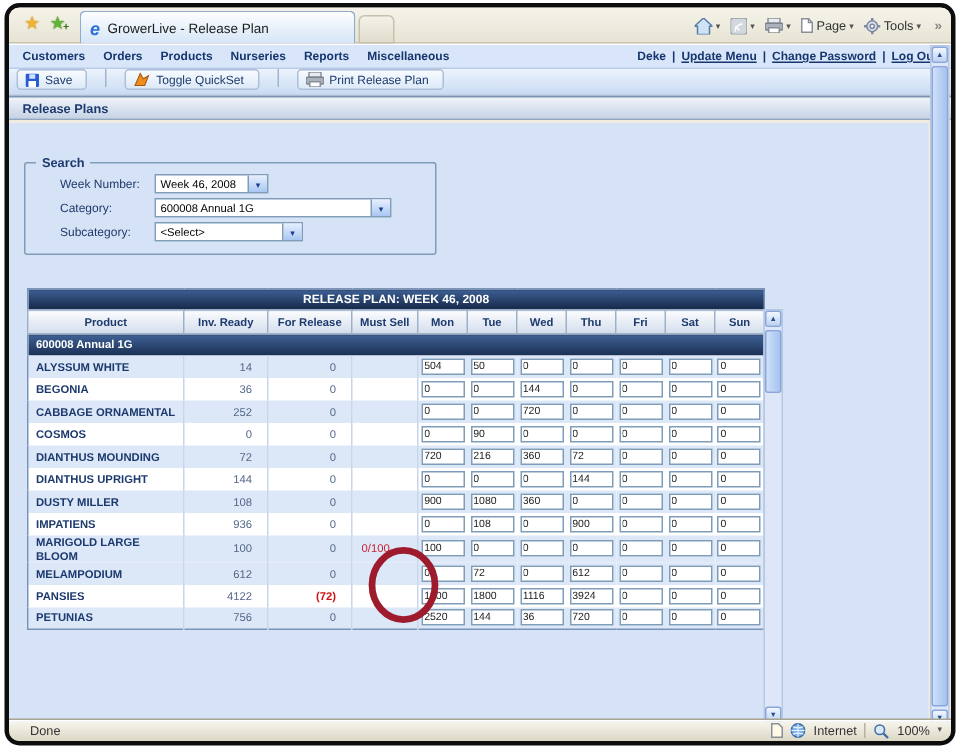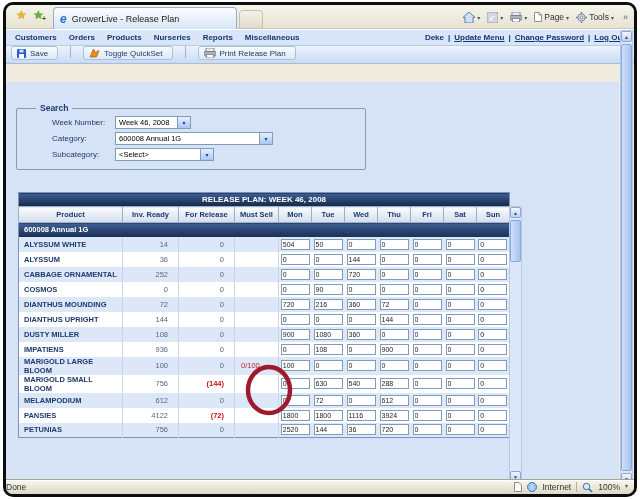--- a/index.html
+++ b/index.html
@@ -45,22 +45,22 @@
 
   
   .pagehead { height:16px; background:linear-gradient(#f0f4fa,#c6d2e4); border-top:1px solid #7c95b6;
               border-bottom:1px solid #8fa6c2; display:flex; align-items:center; padding:0 9px;
               font-size:8.5px; font-weight:bold; color:#1d3a6e; }
 
   
   .content { position:absolute; left:0; top:77px; width:613px; height:404px; background:#d6e2f6; }
 
   
-  .search { position:absolute; left:10px; top:21px; width:350px; height:67px;
-            border:1px solid #7f9db9; border-radius:2px;padding-left:12px; }
+  .search { position:absolute; left:10px; top:21px; width:275px; height:67px;
+            border:1px solid #7f9db9; border-radius:2px; }
   .search legend { margin-left:7px; padding:0 4px; font-size:8.5px; font-weight:bold; color:#1d3a6e; }
   .srow { display:flex; align-items:center; margin:3px 0 0 23px; font-size:8px; color:#1c3a6a; }
   .slabel { width:63px; }
   .xpselect { display:flex; align-items:stretch; border:1px solid #7f9db9; background:#fff; height:13px;
               font-size:7.5px; color:#000; cursor:default; }
   .xpselect .val { flex:1; padding:1px 3px 0 3px; white-space:nowrap; overflow:hidden; }
   .xpselect .arrow { width:13px; background:linear-gradient(#e7effe,#a9c7f3); border-left:1px solid #7f9db9;
                      display:flex; align-items:center; justify-content:center; font-size:6px; color:#1b3d8e; }
   .w-week { width:76px;justify-content:space-between; } .w-cat { width:158px; } .w-sub { width:99px; }
 
@@ -98,21 +98,21 @@
   .page-sbar { position:absolute; right:1px; top:25px; width:13px; height:455px; }
   .page-sbar .sthumb { position:absolute; top:13px; height:427px; }
 
   
   .annot { position:absolute; left:237px; top:281px; width:52px; height:54px; pointer-events:none; }
 
   
   .statusbar { position:absolute; left:0; bottom:0; width:628px; height:14px;
                background:linear-gradient(#f7f5ec,#dcd8c6); border-top:1px solid #fff;
                box-shadow:0 -1px 0 #a8a490; display:flex; align-items:flex-start;
-               justify-content:space-between; padding:1px 6px 0 0; font-size:8.5px; color:#333;
+               justify-content:space-between; padding:1px 6px 0 14px; font-size:8.5px; color:#333;
                overflow:hidden; }
   .status-right { display:flex; align-items:flex-start; gap:5px; }
   .ssep { width:1px; height:10px; background:#b5b1a0; }
 </style>
 </head>
 <body>
 
 <div class="frame">
 
   <div class="tabbar">
@@ -210,20 +210,23 @@
     <div class="tb-btn">
       <svg width="12" height="10">
           <rect x="2" y="0" width="8" height="3.5" fill="#e8ebef" stroke="#8a8f98"></rect>
           <rect y="3.5" width="12" height="4.5" rx="1" fill="#aab2bc" stroke="#7c838c"></rect>
           <rect x="2.5" y="6.5" width="7" height="3.5" fill="#fff" stroke="#8a8f98"></rect>
         </svg>
       <span>Print Release Plan</span>
     </div>
   </div>
 
+  <div class="pagehead">
+    <span>Release Plans</span>
+  </div>
 
   <div class="content">
 
     <fieldset class="search">
       <legend>Search</legend>
       <div class="srow">
         <span class="slabel">Week Number:</span>
         <div class="xpselect w-week">
           <span class="val">Week 46, 2008</span>
           <span class="arrow">▾</span>
@@ -289,21 +292,21 @@
               <td class="c-must"></td>
               <td class="c-day"><input type="text" value="504" style=""></td>
               <td class="c-day"><input type="text" value="50" style=""></td>
               <td class="c-day"><input type="text" value="0" style=""></td>
               <td class="c-day"><input type="text" value="0" style=""></td>
               <td class="c-day"><input type="text" value="0" style=""></td>
               <td class="c-day"><input type="text" value="0" style=""></td>
               <td class="c-day"><input type="text" value="0" style=""></td>
             </tr>
             <tr class="data">
-              <td class="c-prod">ALYSSUM</td>
+              <td class="c-prod">BEGONIA</td>
               <td class="c-num">36</td>
               <td class="c-num">0</td>
               <td class="c-must"></td>
               <td class="c-day"><input type="text" value="0" style=""></td>
               <td class="c-day"><input type="text" value="0" style=""></td>
               <td class="c-day"><input type="text" value="144" style=""></td>
               <td class="c-day"><input type="text" value="0" style=""></td>
               <td class="c-day"><input type="text" value="0" style=""></td>
               <td class="c-day"><input type="text" value="0" style=""></td>
               <td class="c-day"><input type="text" value="0" style=""></td>
@@ -388,33 +391,20 @@
             </tr>
             <tr class="data alt">
               <td class="c-prod">MARIGOLD LARGE BLOOM</td>
               <td class="c-num">100</td>
               <td class="c-num">0</td>
               <td class="c-must must">0/100</td>
               <td class="c-day"><input type="text" value="100" style=""></td>
               <td class="c-day"><input type="text" value="0" style=""></td>
               <td class="c-day"><input type="text" value="0" style=""></td>
               <td class="c-day"><input type="text" value="0" style=""></td>
-              <td class="c-day"><input type="text" value="0" style=""></td>
-              <td class="c-day"><input type="text" value="0" style=""></td>
-              <td class="c-day"><input type="text" value="0" style=""></td>
-            </tr>
-            <tr class="data">
-              <td class="c-prod">MARIGOLD SMALL BLOOM</td>
-              <td class="c-num">756</td>
-              <td class="c-num neg">(144)</td>
-              <td class="c-must"></td>
-              <td class="c-day"><input type="text" value="0" style=""></td>
-              <td class="c-day"><input type="text" value="630" style=""></td>
-              <td class="c-day"><input type="text" value="540" style=""></td>
-              <td class="c-day"><input type="text" value="288" style=""></td>
               <td class="c-day"><input type="text" value="0" style=""></td>
               <td class="c-day"><input type="text" value="0" style=""></td>
               <td class="c-day"><input type="text" value="0" style=""></td>
             </tr>
             <tr class="data alt">
               <td class="c-prod">MELAMPODIUM</td>
               <td class="c-num">612</td>
               <td class="c-num">0</td>
               <td class="c-must"></td>
               <td class="c-day"><input type="text" value="0" style=""></td>

